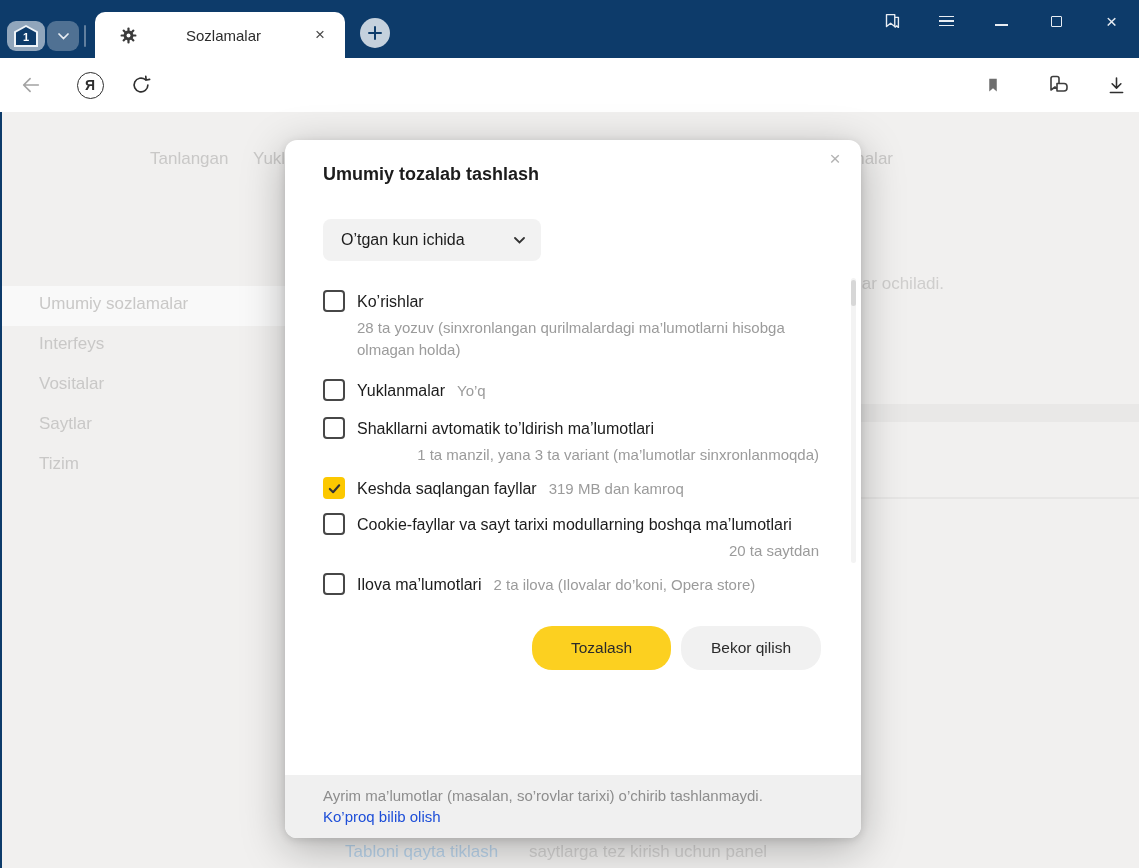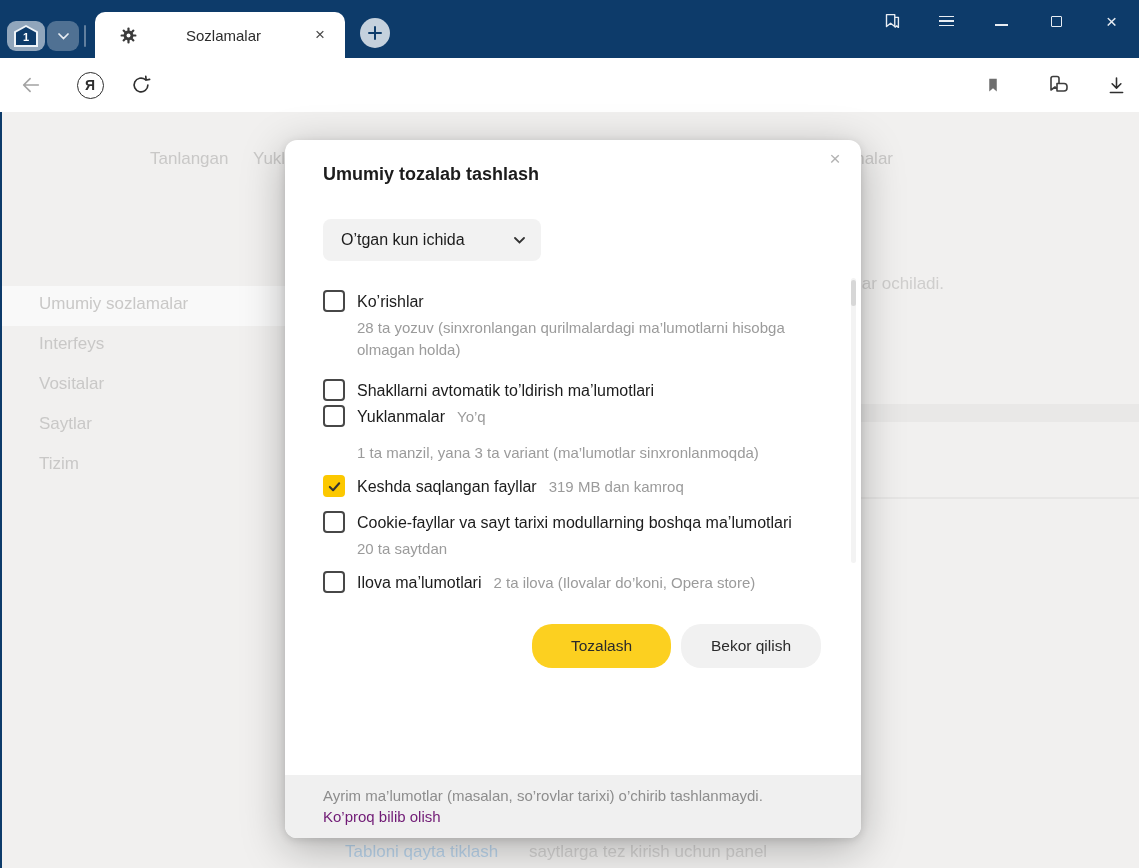--- a/index.html
+++ b/index.html
@@ -68,30 +68,30 @@
   .dlg-select svg { margin-right:16px; }
 
   .cb-row { display:flex; align-items:flex-start; gap:12px; }
   .cbox { flex:0 0 auto; width:22px; height:22px; border:2px solid #474747; border-radius:4px; background:#fff; margin-top:1px; display:flex; align-items:center; justify-content:center; }
   .cbox svg { display:none; }
   .cbox.checked { border-color:#fcc800; background:#fcc800; }
   .cbox.checked svg { display:block; }
   .cb-label { font-size:16px; color:#1c1c1c; line-height:26px; max-width:470px; }
   .cb-inline { font-size:15px; color:#9b9b9b; }
   .cb-sub { margin:2px 0 0 34px; font-size:15px; color:#9b9b9b; line-height:22px; max-width:462px; }
-  .mb17 { margin-bottom:17px; } .mb12 { margin-bottom:12px; } .mb10 { margin-bottom:10px; } .mb14 { margin-bottom:14px; }
+  .mb17 { margin-bottom:17px; } .mb12 { margin-bottom:12px; } .mb10 { margin-bottom:10px;text-align:right; } .mb14 { margin-bottom:14px; }
 
   .dlg-buttons { display:flex; justify-content:flex-end; gap:10px; margin-top:28px; }
   .btn { height:44px; border:none; border-radius:20px; font-size:15.5px; font-family:"Liberation Sans",sans-serif; color:#2b2b2b; }
   .btn-clear { width:139px; background:#fcd020; }
   .btn-cancel { width:140px; background:#f1f1f1;text-align:center; }
 
   .dlg-footer { position:absolute; left:0; bottom:0; width:576px; height:63px; background:#f0f0f0; border-radius:0 0 12px 12px; padding:10px 38px 0 38px; }
   .foot-note { font-size:15px; color:#8d8d8d; line-height:21px; }
-  .foot-link { font-size:15px; color:#701a75; line-height:21px; display:inline-block;text-align:center; }
+  .foot-link { font-size:15px; color:#1d4ed8; line-height:21px; display:inline-block;text-align:center; }
 
   .dlg-scroll-track { position:absolute; right:5px; top:138px; width:5px; height:285px; background:#f3f3f3; border-radius:3px; }
   .dlg-scroll-thumb { position:absolute; right:5px; top:140px; width:5px; height:26px; background:#d7d7d7; border-radius:3px; }
 </style>
 </head>
 <body>
 
 <div class="titlebar">
   <div class="tabcounter">
     <div class="seg count">
@@ -231,30 +231,30 @@
         </svg>
     </div>
 
     <div class="cb-row">
       <span class="cbox"></span>
       <span class="cb-label">Ko’rishlar</span>
 
     </div>
     <div class="cb-sub mb17">28 ta yozuv (sinxronlangan qurilmalardagi ma’lumotlarni hisobga olmagan holda)</div>
 
-    <div class="cb-row">
-      <span class="cbox"></span>
-      <span class="cb-label">Shakllarni avtomatik to’ldirish ma’lumotlari</span>
-
-    </div>
-
     <div class="cb-row mb12">
       <span class="cbox"></span>
       <span class="cb-label">Yuklanmalar</span>
       <span class="cb-inline" style="line-height:26px;">Yo’q</span>
+    </div>
+
+    <div class="cb-row">
+      <span class="cbox"></span>
+      <span class="cb-label">Shakllarni avtomatik to’ldirish ma’lumotlari</span>
+
     </div>
     <div class="cb-sub mb10">1 ta manzil, yana 3 ta variant (ma’lumotlar sinxronlanmoqda)</div>
 
     <div class="cb-row mb10">
       <span class="cbox checked">
           <svg width="15" height="15" viewBox="0 0 16 16">
             <polyline points="3,8.5 6.5,12 13,4.5" fill="none" stroke="#333" stroke-width="2.2" stroke-linecap="round" stroke-linejoin="round"></polyline>
           </svg>
         </span>
       <span class="cb-label">Keshda saqlangan fayllar</span>

